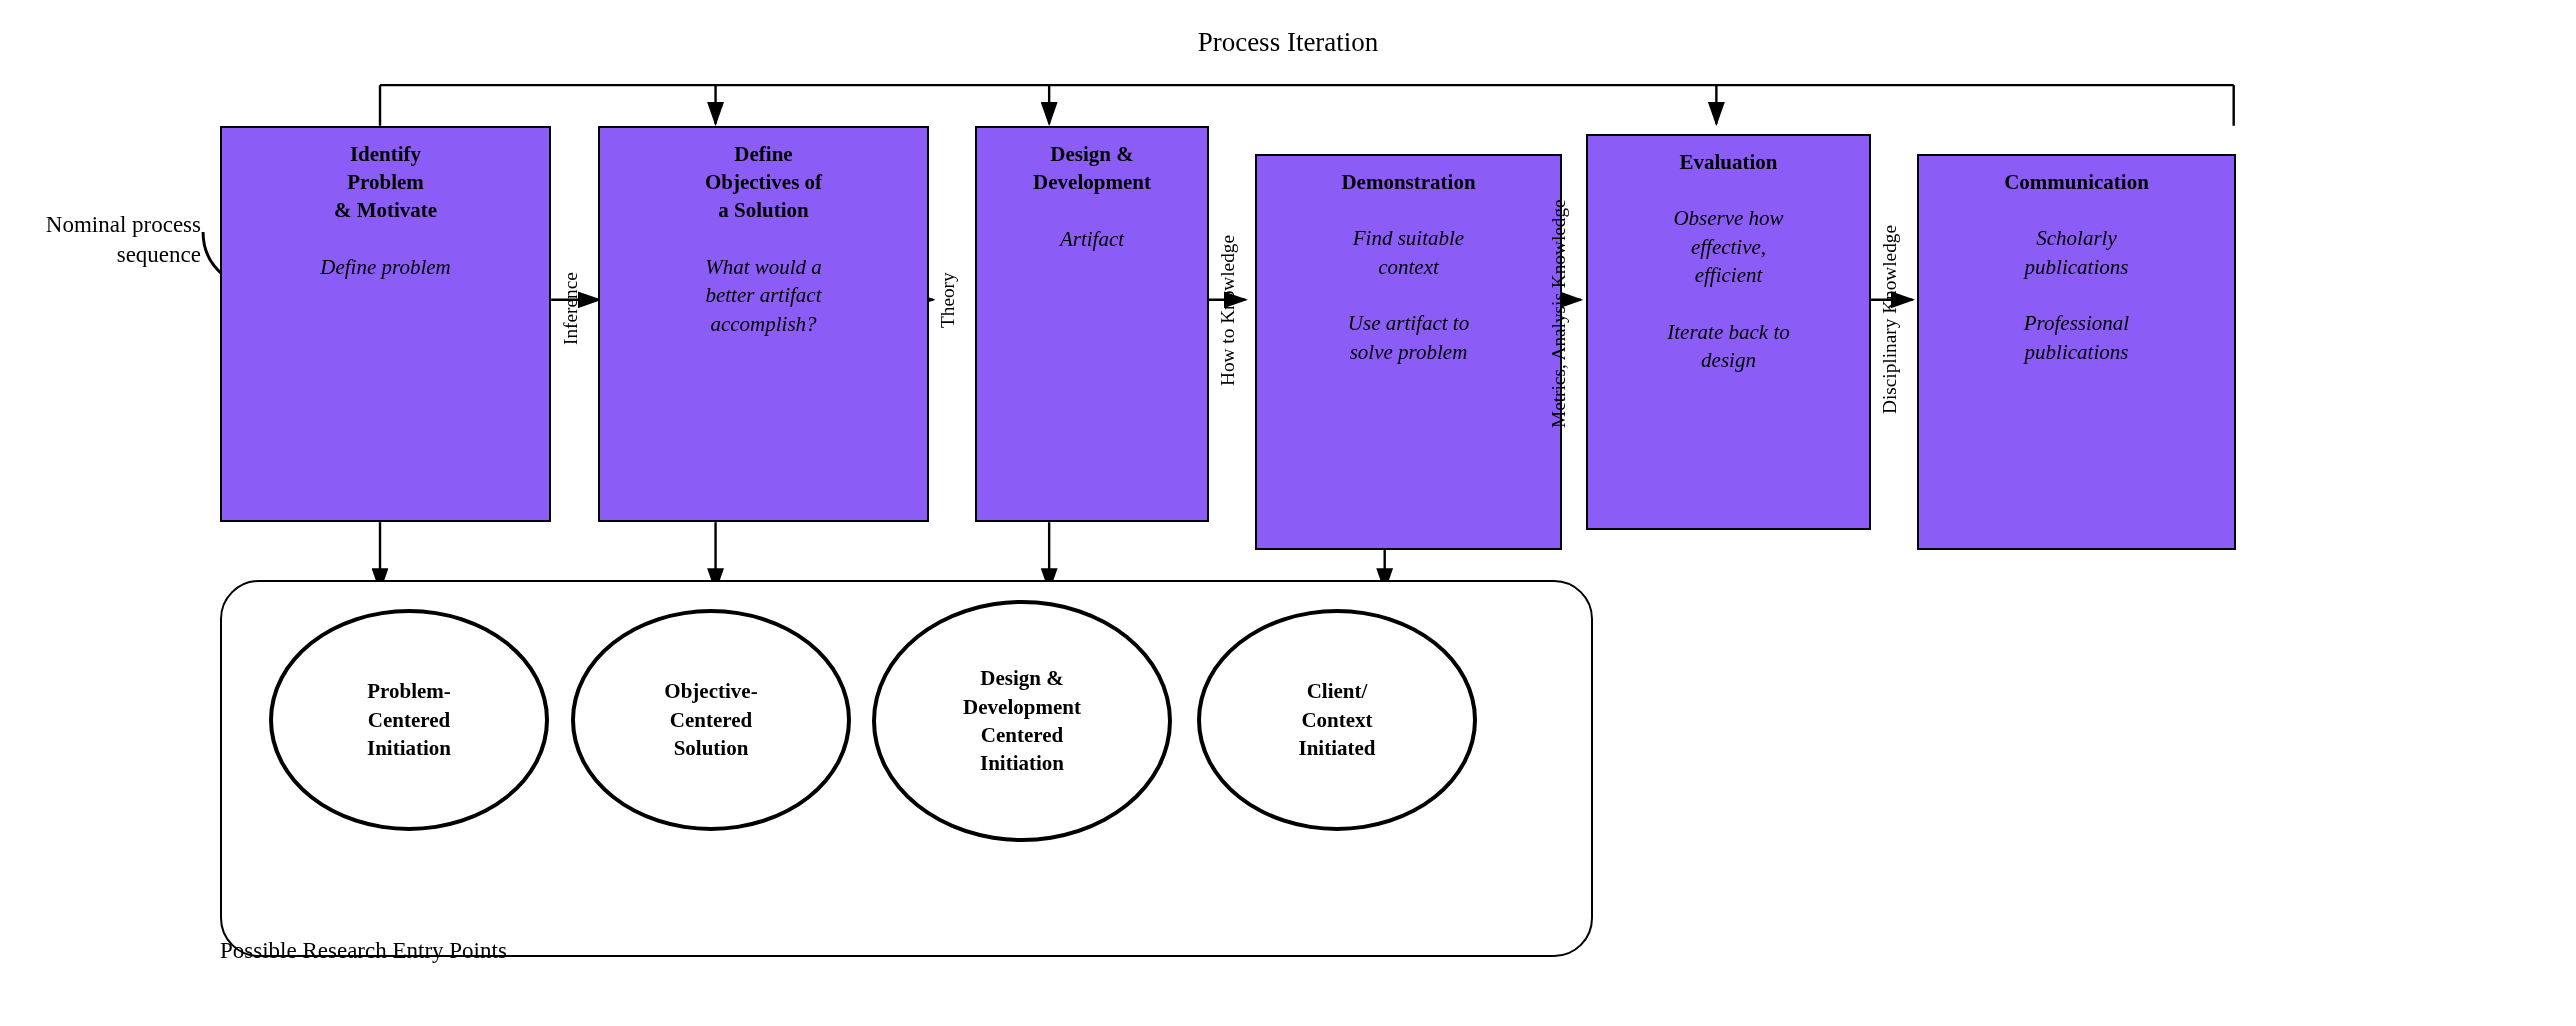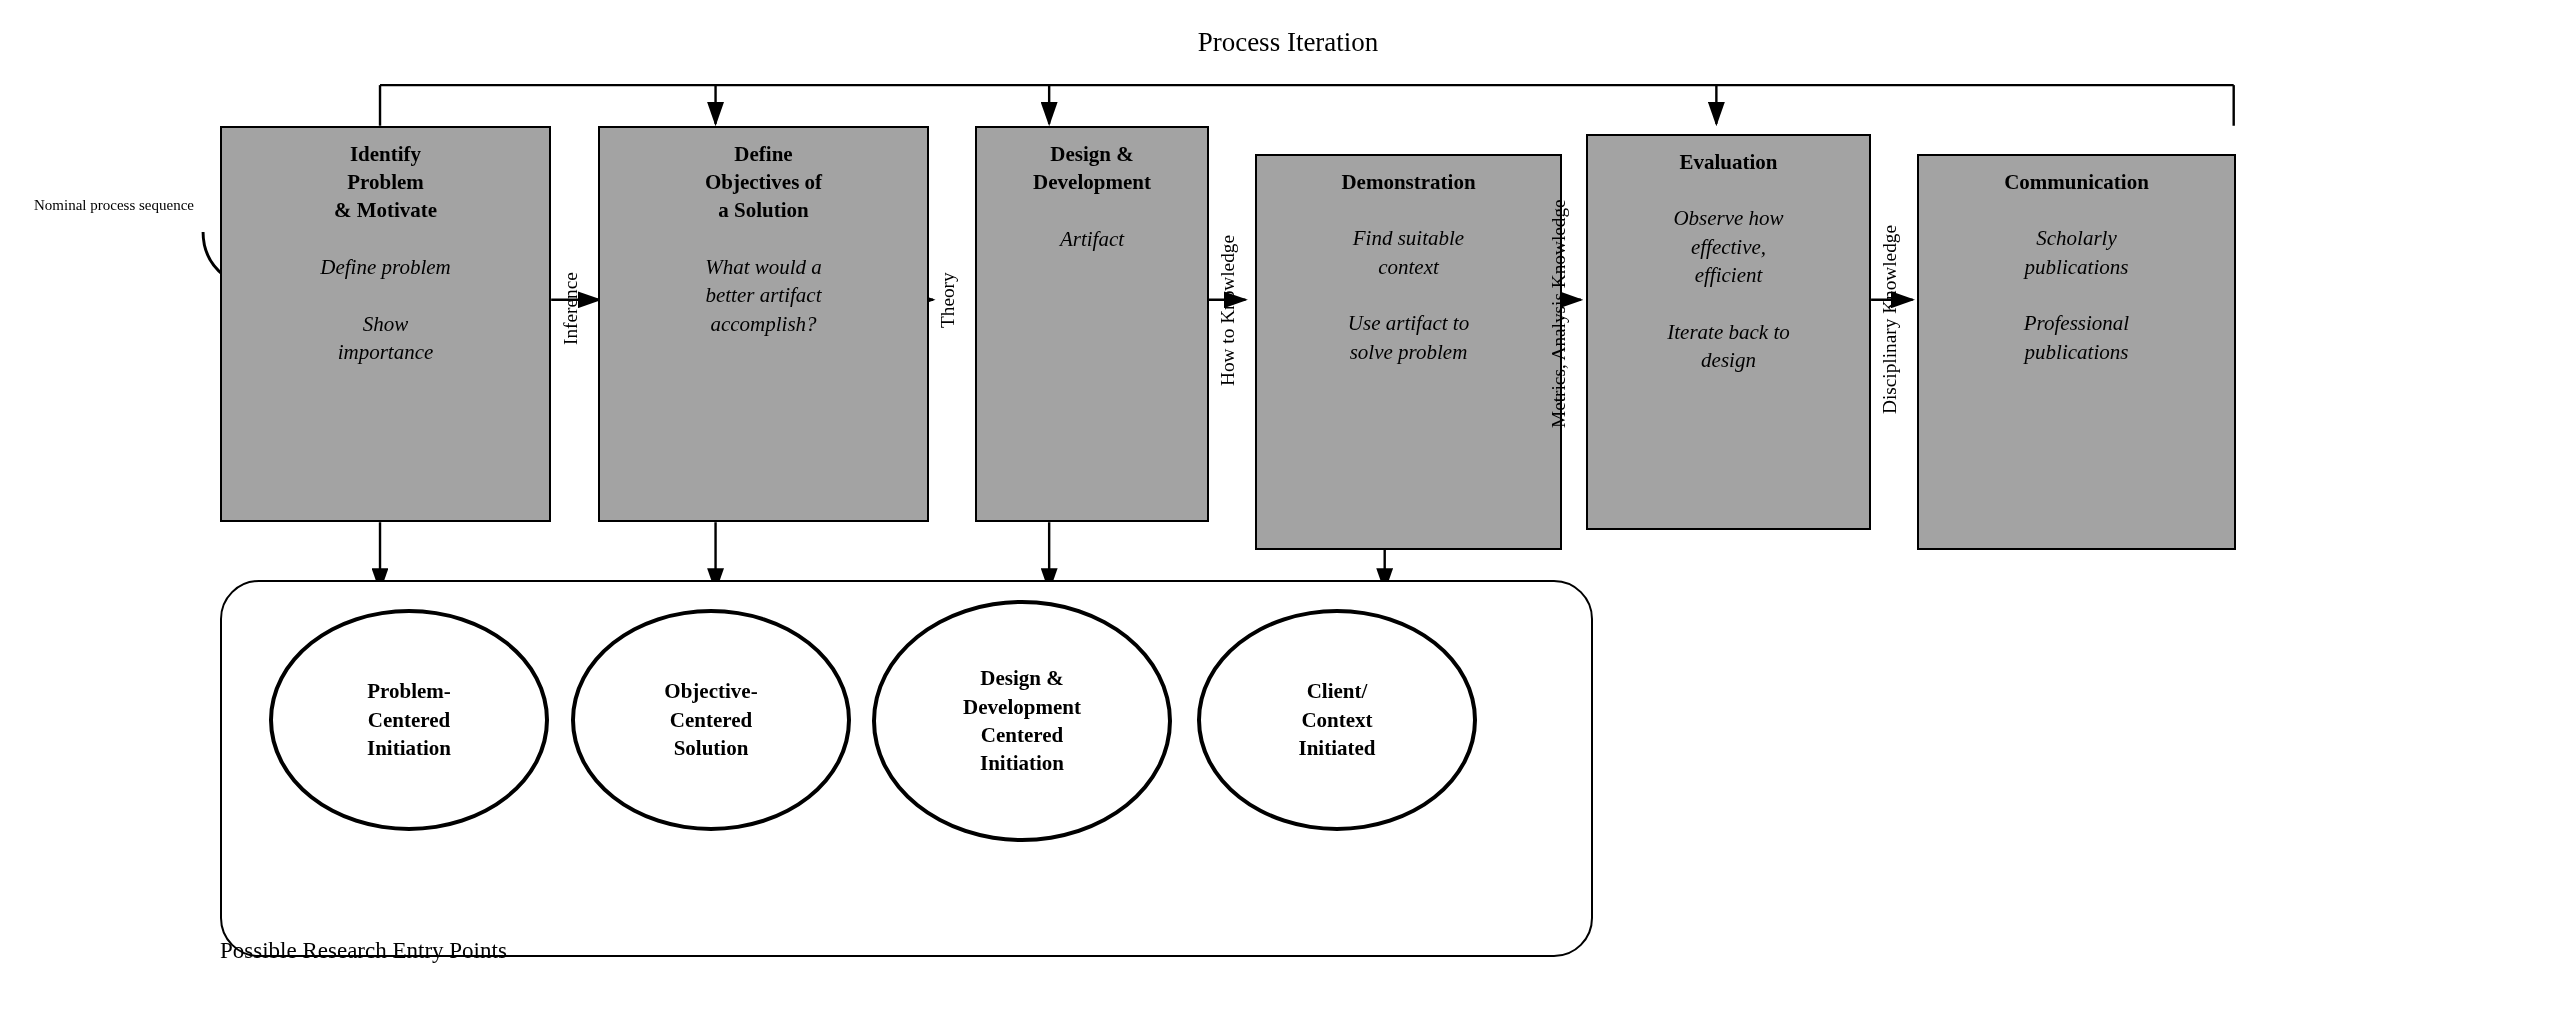--- a/index.html
+++ b/index.html
@@ -25,34 +25,34 @@
       left: 50%;
       transform: translateX(-50%);
       font-size: 27px;
       font-weight: normal;
       white-space: nowrap;
     }
 
     
     .nominal-label {
       position: absolute;
-      top: 196px;
+      top: 210px;
       left: 27px;
-      font-size: 15px;
+      font-size: 23px;
       font-weight: normal;
       width: 174px;
       line-height: 1.3;
-      text-align: center;
+      text-align: right;
     }
 
     
     .flow-box {
       position: absolute;
       border: 2.4px solid #000;
-      background: #a3a3a3;
+      background: #8b5cf6;
       text-align: center;
       font-size: 21px;
       padding: 11.6px 9.7px;
       line-height: 1.35;
     }
 
     .flow-box .box-title {
       font-weight: bold;
       font-style: normal;
     }
@@ -160,21 +160,20 @@
     <line x1="1085" y1="540" x2="1085" y2="610" stroke="#000" stroke-width="2.5" marker-end="url(#arrowhead)"></line>
 
     <line x1="1432" y1="540" x2="1432" y2="610" stroke="#000" stroke-width="2.5" marker-end="url(#arrowhead)"></line>
   </svg>
 
   <div class="flow-box" style="left:220px; top:126px; width:331px; min-height:396px;">
     <div class="box-title">Identify<br>Problem<br>&amp; Motivate</div>
     <br>
     <div class="box-italic"><em>Define problem</em></div>
     <br>
-    <div class="box-italic"><em>Show<br>importance</em></div>
   </div>
 
   <div class="rotated-label" style="left:559px; top:193px; height:232px; width:39px;">Inference</div>
 
   <div class="flow-box" style="left:598px; top:126px; width:331px; min-height:396px;">
     <div class="box-title">Define<br>Objectives of<br>a Solution</div>
     <br>
     <div class="box-italic"><em>What would a<br>better artifact<br>accomplish?</em></div>
   </div>
 

